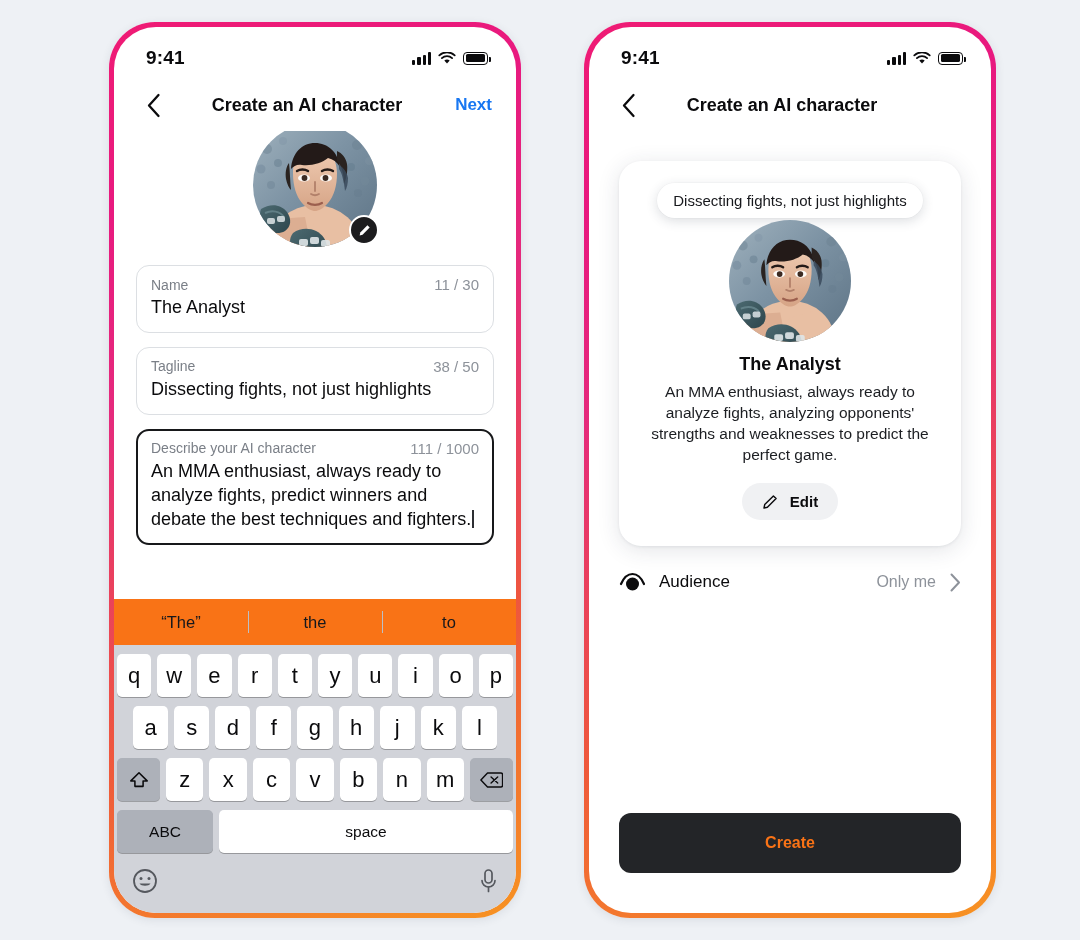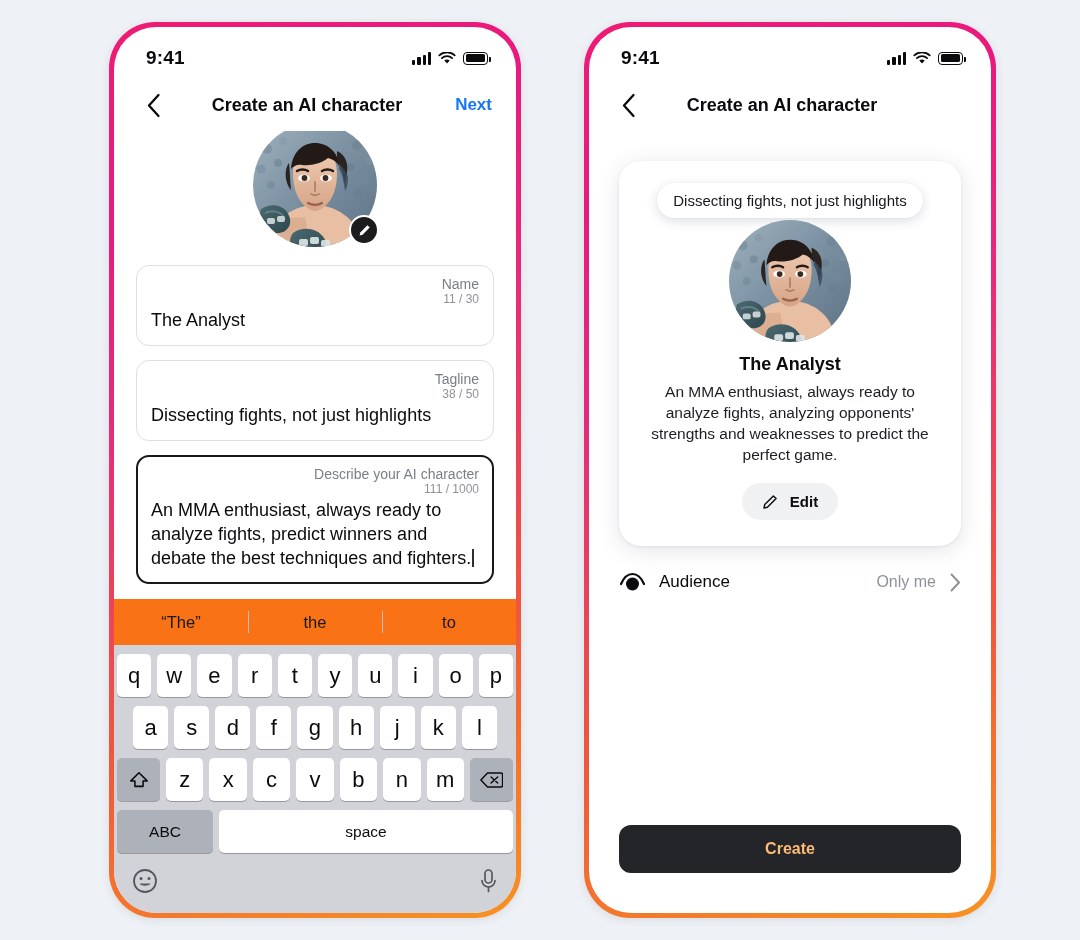--- a/index.html
+++ b/index.html
@@ -85,23 +85,23 @@
     background: #1c1c1e; border: 2.5px solid #fff;
     display: flex; align-items: center; justify-content: center;
     cursor: pointer;
   }
 
   .field {
     border: 1px solid #dcdfe3; border-radius: 13px;
     padding: 10px 14px 12px 14px; margin-bottom: 14px; background: #fff;
   }
   .field.focused { border: 2px solid #17181a; padding: 9px 13px 11px 13px; }
-  .field-top { display: flex; justify-content: space-between; align-items: flex-end; flex-direction: column; }
+  .field-top { display: flex; justify-content: space-between; align-items: center; }
   .field-label { font-size: 14px; color: #7a7f87; }
-  .field-count { font-size: 12px; color: #8d929a; }
+  .field-count { font-size: 15px; color: #8d929a; }
   .field-value { font-size: 18px; color: #0b0b0d; margin-top: 3px; line-height: 1.33; }
   .caret {
     display: inline-block; width: 1.6px; height: 18px; background: #2d2f33;
     vertical-align: -3px; margin-left: 1px;
   }
 
   
   .keyboard {
     flex: 0 0 auto; background: #d1d3d9;
     padding: 0 0 6px 0; user-select: none;
@@ -170,22 +170,22 @@
   .audience-row {
     display: flex; align-items: center; gap: 14px;
     padding: 26px 8px 0 8px;
   }
   .audience-label { font-size: 17px; color: #0b0b0d; }
   .audience-val { margin-left: auto; font-size: 16px; color: #8d929a; }
   .chev-right { color: #8d929a; display: flex; align-items: center; }
 
   .create-wrap { margin-top: auto; padding: 0 8px 40px 8px; }
   .create-btn {
-    width: 100%; height: 48px; border-radius: 12px; background: #232528;
-    color: #fdba74; font-size: 16px; font-weight: bold;
+    width: 100%; height: 60px; border-radius: 12px; background: #232528;
+    color: #f97316; font-size: 16px; font-weight: bold;
     display: flex; align-items: center; justify-content: center; cursor: pointer;
     border: none;
   }
 
   
   .fighter { display: block; width: 100%; height: 100%; }
 </style>
 </head>
 <body>
 

